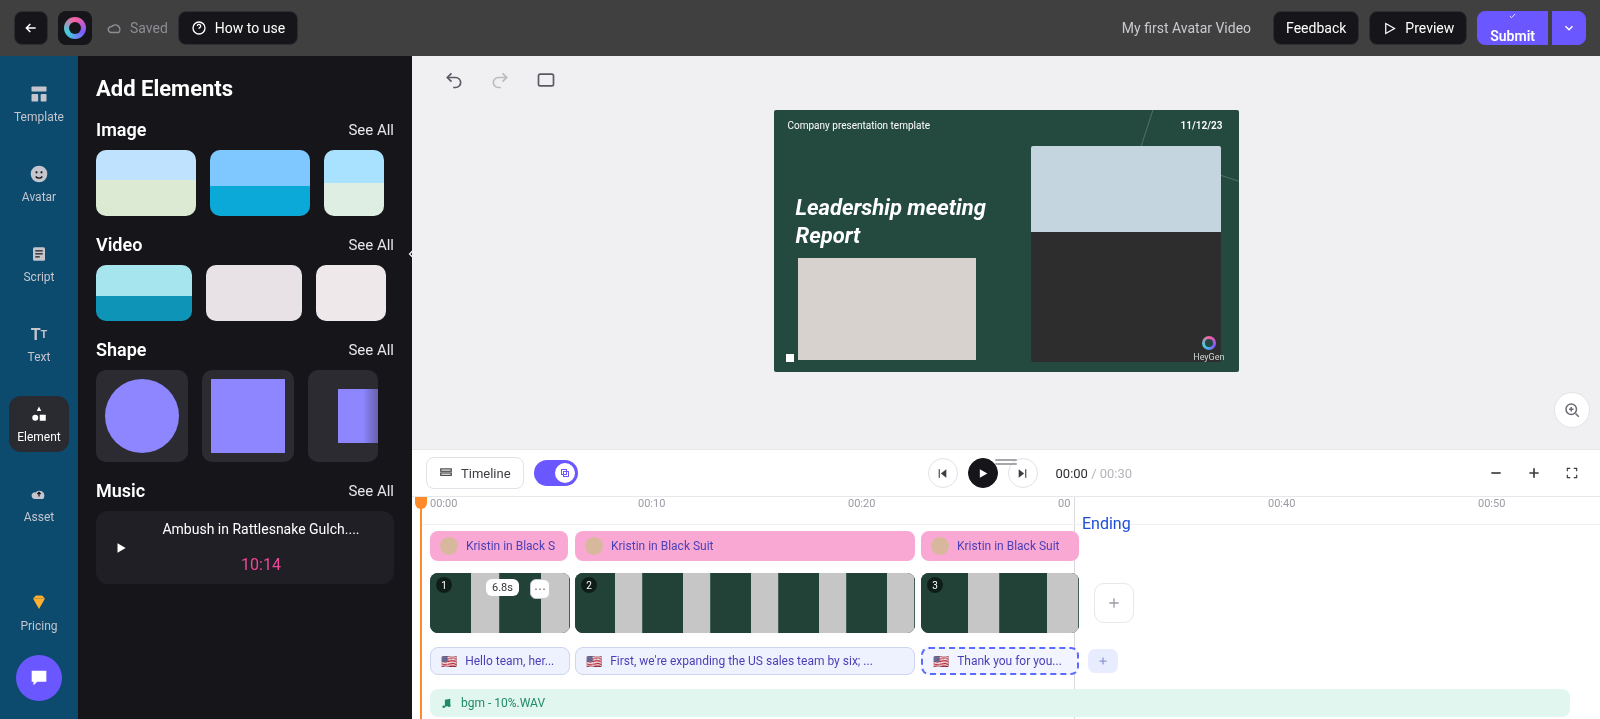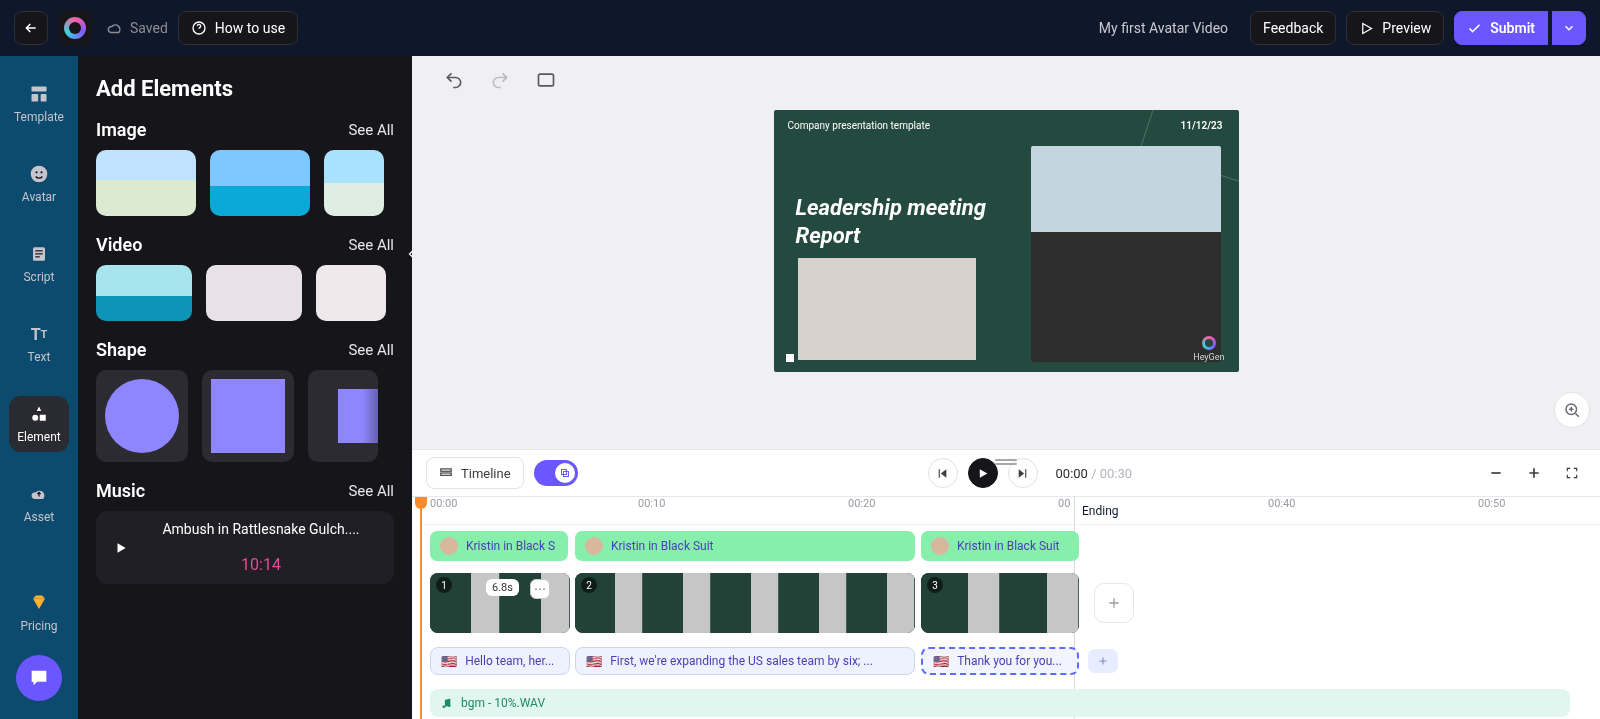--- a/index.html
+++ b/index.html
@@ -1,30 +1,30 @@
 <!DOCTYPE html>
 <html><head>
 <meta charset="utf-8">
 <style>
   * { box-sizing: border-box; margin: 0; padding: 0; font-family: -apple-system, BlinkMacSystemFont, "Segoe UI", Roboto, sans-serif; }
   html, body { width: 1600px; height: 719px; overflow: hidden; background: #f5f5f5; }
   .app { display: flex; flex-direction: column; height: 719px; }
 
   
-  .topbar { height: 56px; background: #0f172a; display: flex; align-items: center; padding: 0 14px; gap: 10px; color: #fff; }
+  .topbar { height: 56px; background: #404040; display: flex; align-items: center; padding: 0 14px; gap: 10px; color: #fff; }
   .tb-btn { height: 34px; display: inline-flex; align-items: center; gap: 8px; border: 1px solid #2e2e34; border-radius: 8px; padding: 0 12px; background: #16161a; color: #fff; cursor: pointer; font-size: 14px; }
   .tb-icon { width: 34px; justify-content: center; padding: 0; }
   .logo-swirl { width: 22px; height: 22px; border-radius: 50%; background: conic-gradient(from 120deg,#7c5cff,#3fd1d9,#ff5d9e,#7c5cff); position: relative; }
   .logo-swirl::after { content:""; position:absolute; inset:5px; background:#16161a; border-radius:50%; }
   .saved { display:flex; align-items:center; gap:6px; color:#8c8c95; font-size:14px; margin-left:4px; }
   .topbar .spacer { flex:1; }
   .proj-name { color:#c9c9d0; font-size:14px; margin-right:12px; }
   .tb-btn.primary { background:#6b57ff; border-color:#6b57ff; font-weight:600; }
   .tb-btn.primary-drop { background:#6b57ff; border-color:#6b57ff; width:34px; padding:0; justify-content:center; margin-left:-6px; border-top-left-radius:0; border-bottom-left-radius:0;}
-  .tb-btn.primary { border-top-right-radius:0; border-bottom-right-radius:0; }
+  .tb-btn.primary { border-top-right-radius:0; border-bottom-right-radius:0;flex-direction:column; }
 
   
   .body { flex:1; display:flex; min-height:0; }
   .nav-rail { width:78px; background:#0c4a6e; display:flex; flex-direction:column; align-items:center; padding-top:20px; gap:24px; position: relative; }
   .nav-item { display:flex; flex-direction:column; align-items:center; gap:6px; color:#c5c5cd; font-size:12px; width:60px; height:56px; justify-content:center; border-radius:12px; cursor:pointer; }
   .nav-item.active { background:#2a2a31; color:#fff; }
   .nav-item .ico { width:20px; height:20px; display:flex; align-items:center; justify-content:center; }
   .rail-bottom { margin-top:auto; margin-bottom:18px; display:flex; flex-direction:column; align-items:center; gap:14px; }
   .intercom { width:46px; height:46px; border-radius:50%; background:#6b57ff; display:flex; align-items:center; justify-content:center; cursor:pointer; }
 
@@ -82,28 +82,28 @@
   .pbtn{width:30px;height:30px;border-radius:50%;border:1px solid #e2e2e8;display:flex;align-items:center;justify-content:center;cursor:pointer;color:#3c3c42; background:#fff;}
   .pbtn.play{background:#16161a;color:#fff;border-color:#16161a;}
   .tcode{font-size:13px;color:#2c2c32; margin-left:8px;text-align:right;}
   .tcode .dur{color:#b5b5bc;}
   .zoom-ctrls{display:flex;gap:10px;align-items:center;}
   .zbtn{width:28px;height:28px;display:flex;align-items:center;justify-content:center;cursor:pointer;color:#3c3c42;}
 
   .timeline { flex:1; background:#fff; position:relative; overflow:hidden; padding-left:8px;}
   .ruler { height:28px; position:relative; border-bottom:1px solid #f0f0f3;}
   .ruler .tick{position:absolute;top:0;font-size:11px;color:#9b9ba4;}
-  .ruler .ending{position:absolute;top:7px;font-size:12px;color:#0f172a;}
+  .ruler .ending{position:absolute;top:17px;font-size:16px;color:#1d4ed8;}
   .playhead{position:absolute;left:8px;top:0;bottom:0;width:2px;background:#ff8a2a;z-index:5;}
   .playhead::before{content:"";position:absolute;top:-2px;left:-5px;width:12px;height:14px;background:#ff8a2a;border-radius:3px 3px 6px 6px;}
   .endline{position:absolute;left:662px;top:0;bottom:0;width:1px;background:#d9d9e0;}
 
   .lane { position:relative; height:34px; margin:6px 0 8px 0;}
   .clip { position:absolute; top:0; height:30px; border-radius:8px; display:flex; align-items:center; padding:0 10px; font-size:12px; gap:8px; overflow:hidden; white-space:nowrap;}
-  .clip.avatar{background:#86efac;color:#4a3fb7;border-radius:7px;}
+  .clip.avatar{background:#f9a8d4;color:#4a3fb7;}
   .clip .circ{width:18px;height:18px;border-radius:50%;background:#d8b89c;flex:0 0 auto;}
   .scene-lane{position:relative;height:64px;margin-bottom:10px;}
   .scene{position:absolute;top:0;height:60px;border-radius:8px;background:#1f3c32;display:flex;overflow:hidden;}
   .scene .frame{flex:1;border-right:1px solid rgba(255,255,255,0.15);background:linear-gradient(90deg,#224238 60%,#c6c6c6 0);} 
   .scene .frame:last-child{border-right:none;}
   .scene .badge{position:absolute;top:4px;left:6px;width:16px;height:16px;border-radius:50%;background:rgba(0,0,0,0.55);color:#fff;font-size:10px;display:flex;align-items:center;justify-content:center;}
   .scene .dur{position:absolute;top:6px;left:56px;background:#fff;border-radius:6px;padding:2px 6px;font-size:11px;color:#333;}
   .scene .dots{position:absolute;top:6px;left:100px;width:20px;height:20px;border:1px solid #c7c7cf;border-radius:6px;background:#fff;color:#666;font-size:12px;display:flex;align-items:center;justify-content:center;cursor:pointer;}
   .add-scene{position:absolute;top:10px;width:40px;height:40px;border:1px solid #e7e7ec;border-radius:10px;display:flex;align-items:center;justify-content:center;color:#9b9ba4;cursor:pointer;}
   .script-lane .clip{background:#eef2ff;border:1px solid #cfd4ef;color:#4a3fb7;height:28px;}

